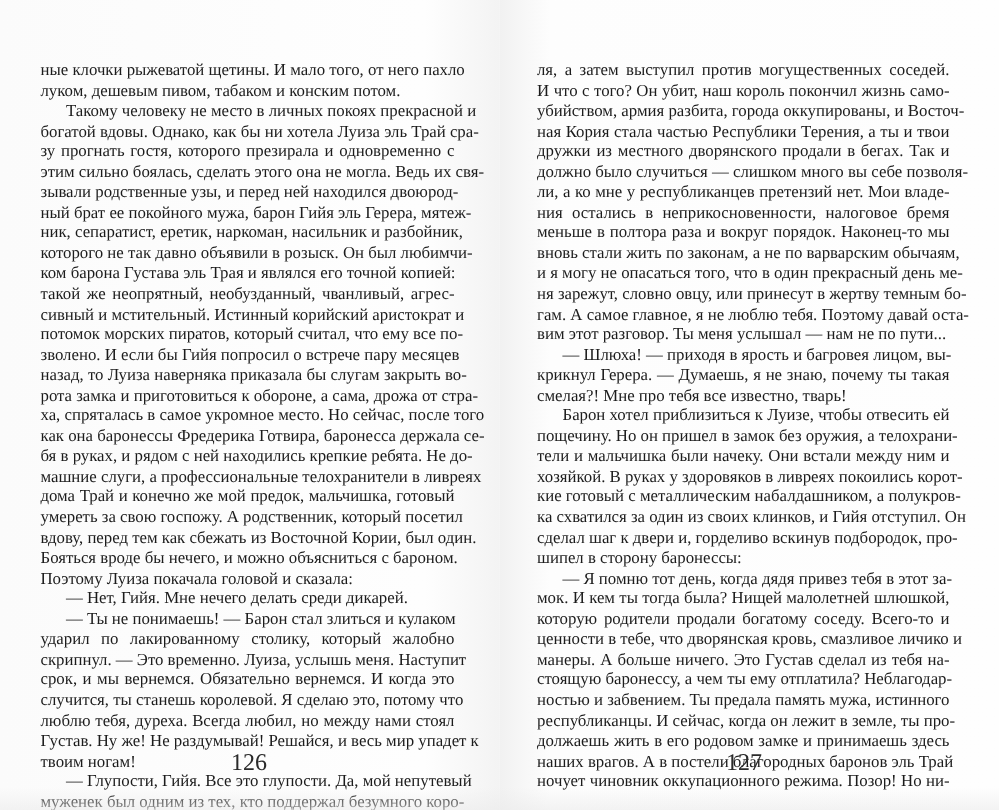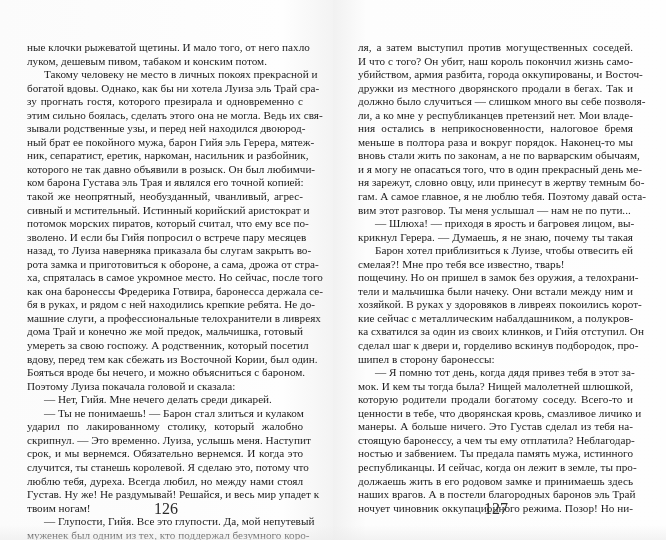--- a/index.html
+++ b/index.html
@@ -86,38 +86,39 @@
         <span class="line indent">— Глупости, Гийя. Все это глупости. Да, мой непутевый</span>
         <span class="line">муженек был одним из тех, кто поддержал безумного коро-</span>
       </div>
     <div class="page-number">126</div>
   </div>
   <div class="page right">
     <div class="textblock" id="right-text">
         <span class="line">ля, а затем выступил против могущественных соседей.</span>
         <span class="line">И что с того? Он убит, наш король покончил жизнь само-</span>
         <span class="line">убийством, армия разбита, города оккупированы, и Восточ-</span>
+        <span class="line">ная Кория стала частью Республики Терения, а ты и твои</span>
         <span class="line">дружки из местного дворянского продали в бегах. Так и</span>
         <span class="line">должно было случиться — слишком много вы себе позволя-</span>
         <span class="line">ли, а ко мне у республиканцев претензий нет. Мои владе-</span>
         <span class="line">ния остались в неприкосновенности, налоговое бремя</span>
         <span class="line">меньше в полтора раза и вокруг порядок. Наконец-то мы</span>
         <span class="line">вновь стали жить по законам, а не по варварским обычаям,</span>
         <span class="line">и я могу не опасаться того, что в один прекрасный день ме-</span>
         <span class="line">ня зарежут, словно овцу, или принесут в жертву темным бо-</span>
         <span class="line">гам. А самое главное, я не люблю тебя. Поэтому давай оста-</span>
         <span class="line last">вим этот разговор. Ты меня услышал — нам не по пути...</span>
         <span class="line indent">— Шлюха! — приходя в ярость и багровея лицом, вы-</span>
         <span class="line">крикнул Герера. — Думаешь, я не знаю, почему ты такая</span>
+        <span class="line last">смелая?! Мне про тебя все известно, тварь!</span>
         <span class="line indent">Барон хотел приблизиться к Луизе, чтобы отвесить ей</span>
-        <span class="line last">смелая?! Мне про тебя все известно, тварь!</span>
         <span class="line">пощечину. Но он пришел в замок без оружия, а телохрани-</span>
         <span class="line">тели и мальчишка были начеку. Они встали между ним и</span>
         <span class="line">хозяйкой. В руках у здоровяков в ливреях покоились корот-</span>
-        <span class="line">кие сейчас с металлическим набалдашником, а полукров-</span>
+        <span class="line">кие готовый с металлическим набалдашником, а полукров-</span>
         <span class="line">ка схватился за один из своих клинков, и Гийя отступил. Он</span>
         <span class="line">сделал шаг к двери и, горделиво вскинув подбородок, про-</span>
         <span class="line last">шипел в сторону баронессы:</span>
         <span class="line indent">— Я помню тот день, когда дядя привез тебя в этот за-</span>
         <span class="line">мок. И кем ты тогда была? Нищей малолетней шлюшкой,</span>
         <span class="line">которую родители продали богатому соседу. Всего-то и</span>
         <span class="line">ценности в тебе, что дворянская кровь, смазливое личико и</span>
         <span class="line">манеры. А больше ничего. Это Густав сделал из тебя на-</span>
         <span class="line">стоящую баронессу, а чем ты ему отплатила? Неблагодар-</span>
         <span class="line">ностью и забвением. Ты предала память мужа, истинного</span>

